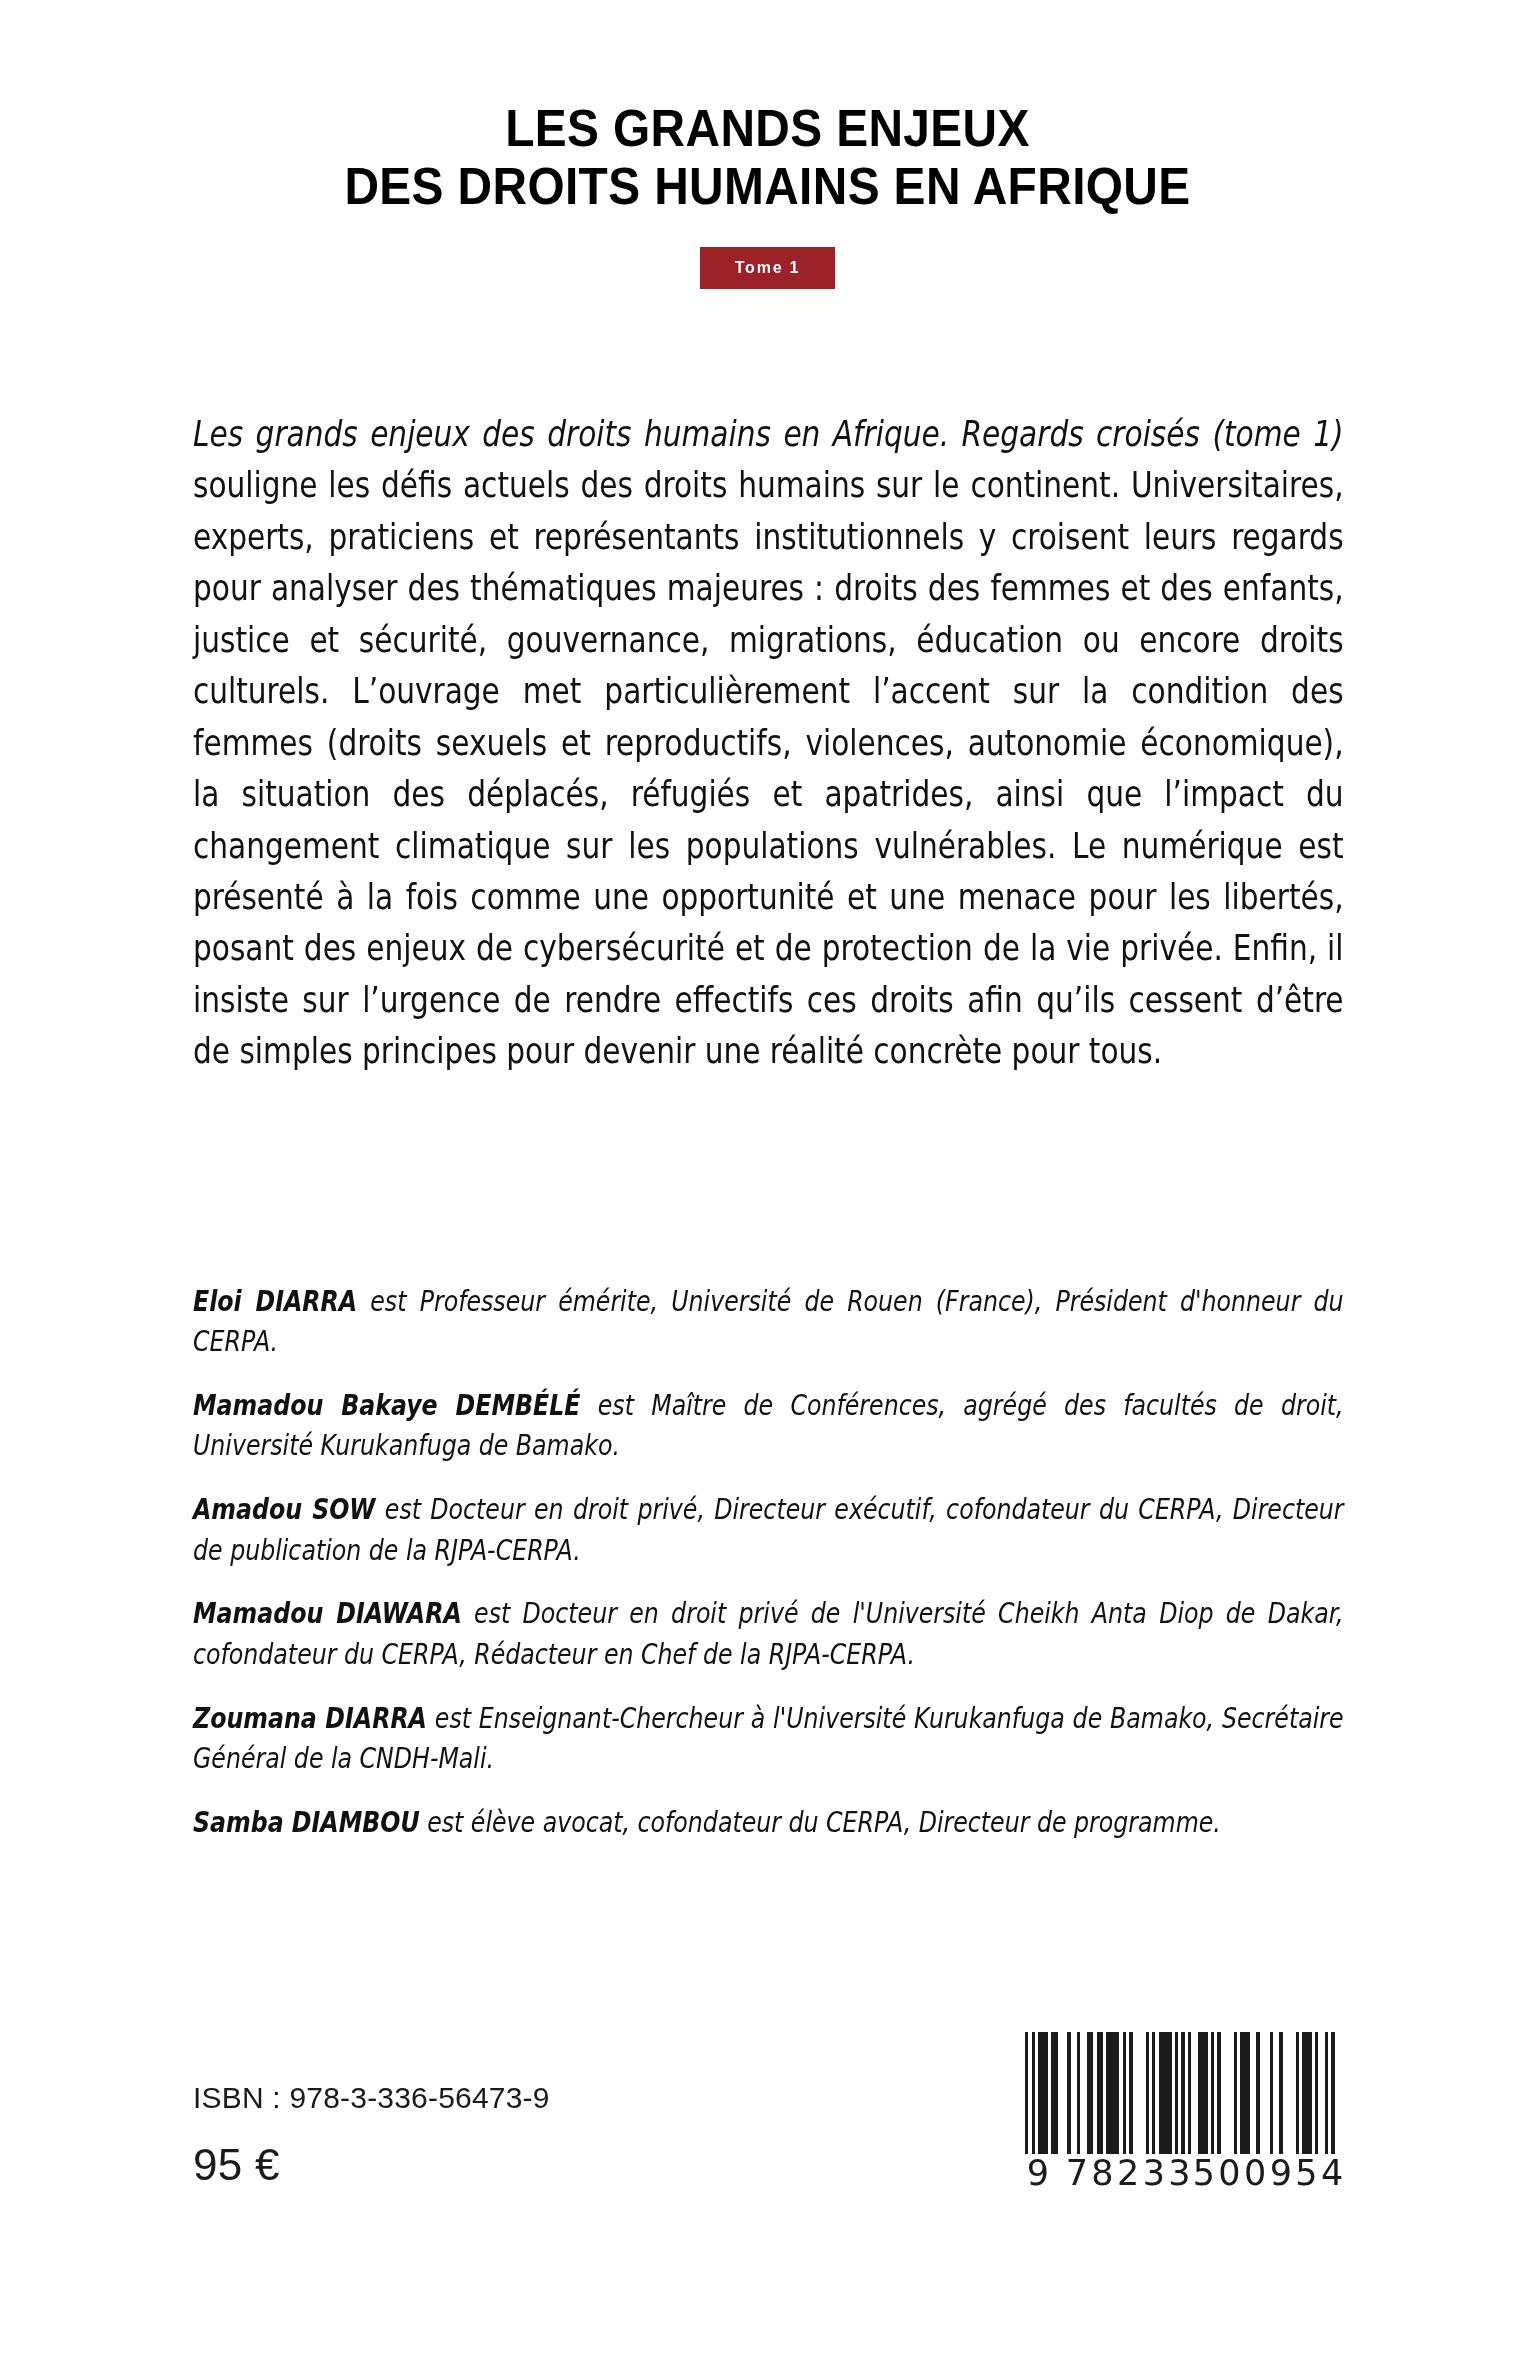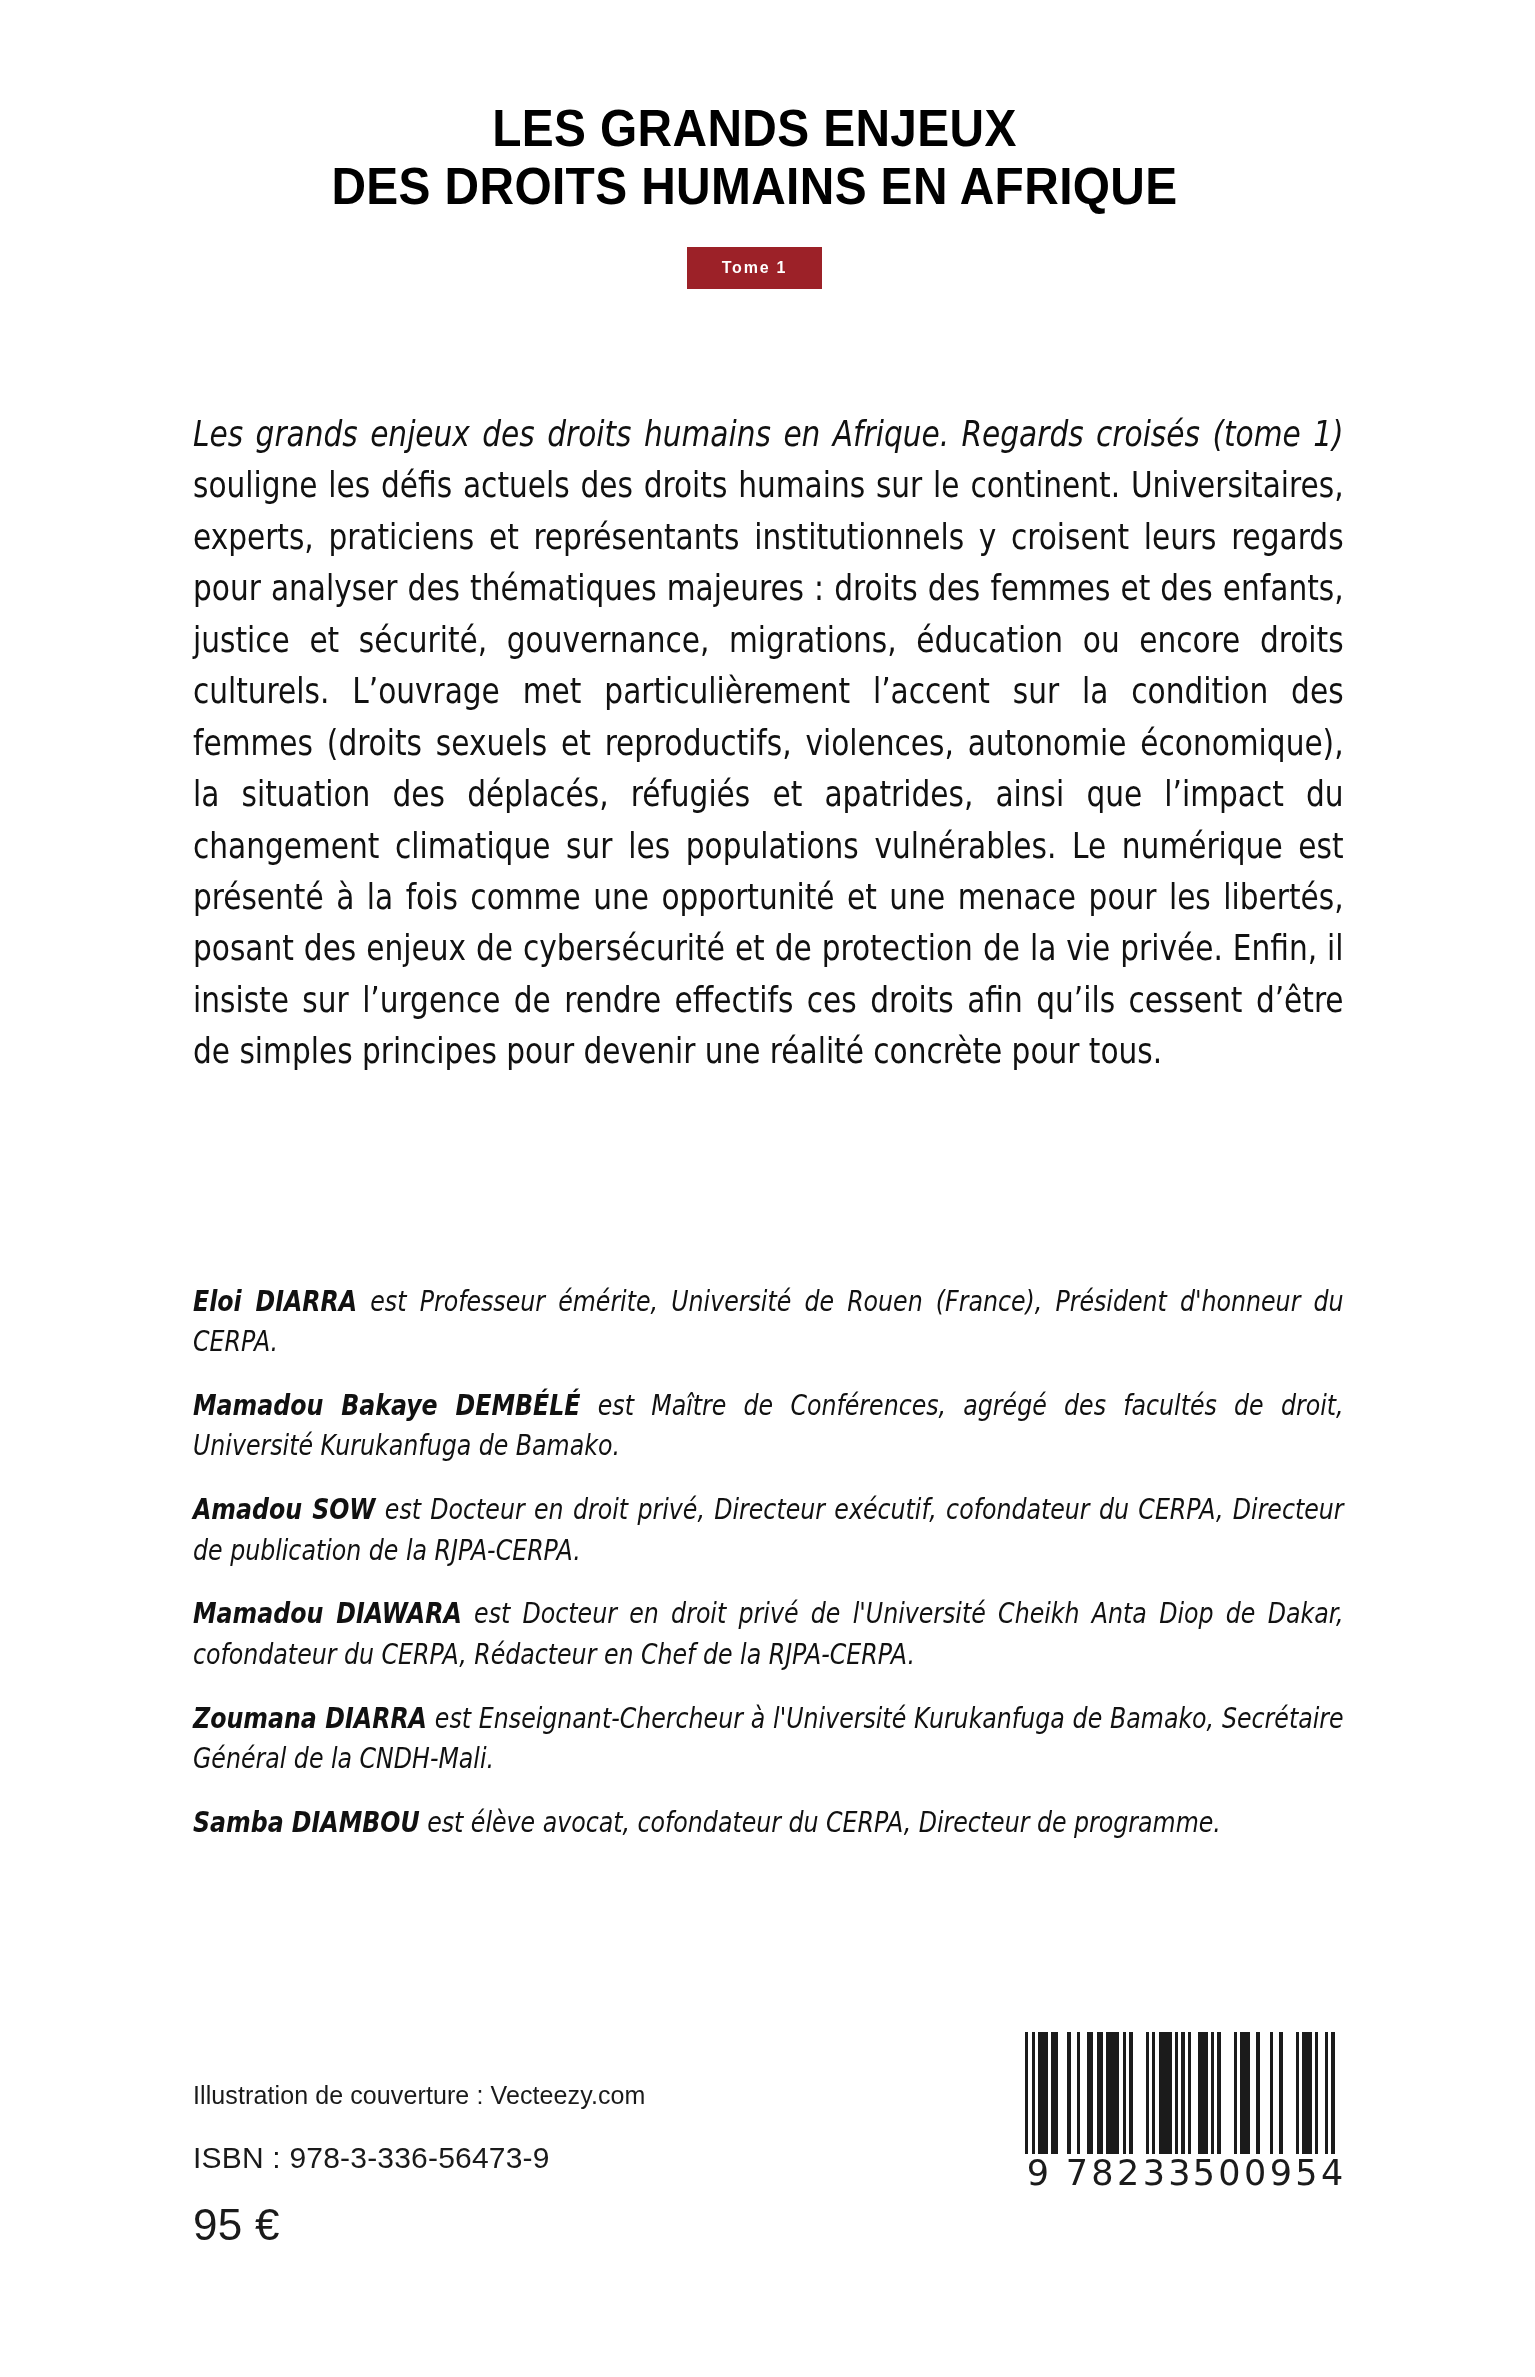--- a/index.html
+++ b/index.html
@@ -17,21 +17,21 @@
     margin: 0 auto;
     overflow: hidden;
     font-family: "Liberation Sans", "DejaVu Sans", sans-serif;
     color: #111111;
     box-sizing: border-box;
   }
 
   
   .title-block {
     position: absolute;
-    left: 180px;
+    left: 193px;
     top: 99px;
     width: 1149px;
     text-align: center;
   }
 
   .book-title {
     font-family: "Liberation Sans Narrow", "Liberation Sans", "DejaVu Sans Condensed", sans-serif;
     font-weight: 700;
     font-size: 52px;
     line-height: 1.12;
@@ -213,21 +213,20 @@
     </p>
     <p class="bio">
       <span class="who">Zoumana DIARRA</span><span> est Enseignant-Chercheur à l'Université Kurukanfuga de Bamako, Secrétaire Général de la CNDH-Mali.</span>
     </p>
     <p class="bio">
       <span class="who">Samba DIAMBOU</span><span> est élève avocat, cofondateur du CERPA, Directeur de programme.</span>
     </p>
   </div>
 
   <div class="footer-left">
-    <p class="cover-credit">Illustration de couverture : Vecteezy.com</p>
     <p class="isbn">ISBN : 978-3-336-56473-9</p>
     <p class="price">95 €</p>
   </div>
 
   <div class="barcode-wrap">
     <div class="barcode-bars" id="barcode-bars">
         <span class="guard" style="width: 3.3px;"></span>
         <span class="space" style="width: 3.3px;"></span>
         <span class="guard" style="width: 3.3px;"></span>
         <span class="space" style="width: 3.3px;"></span>

